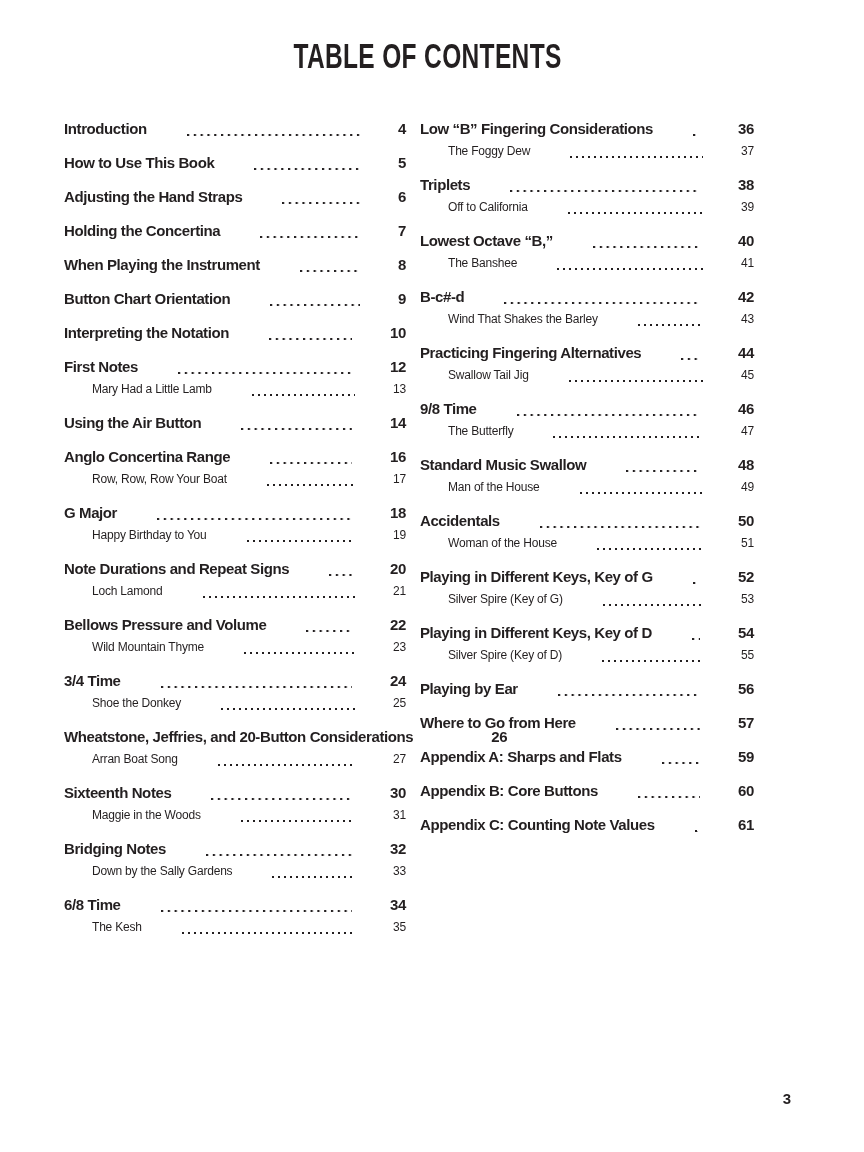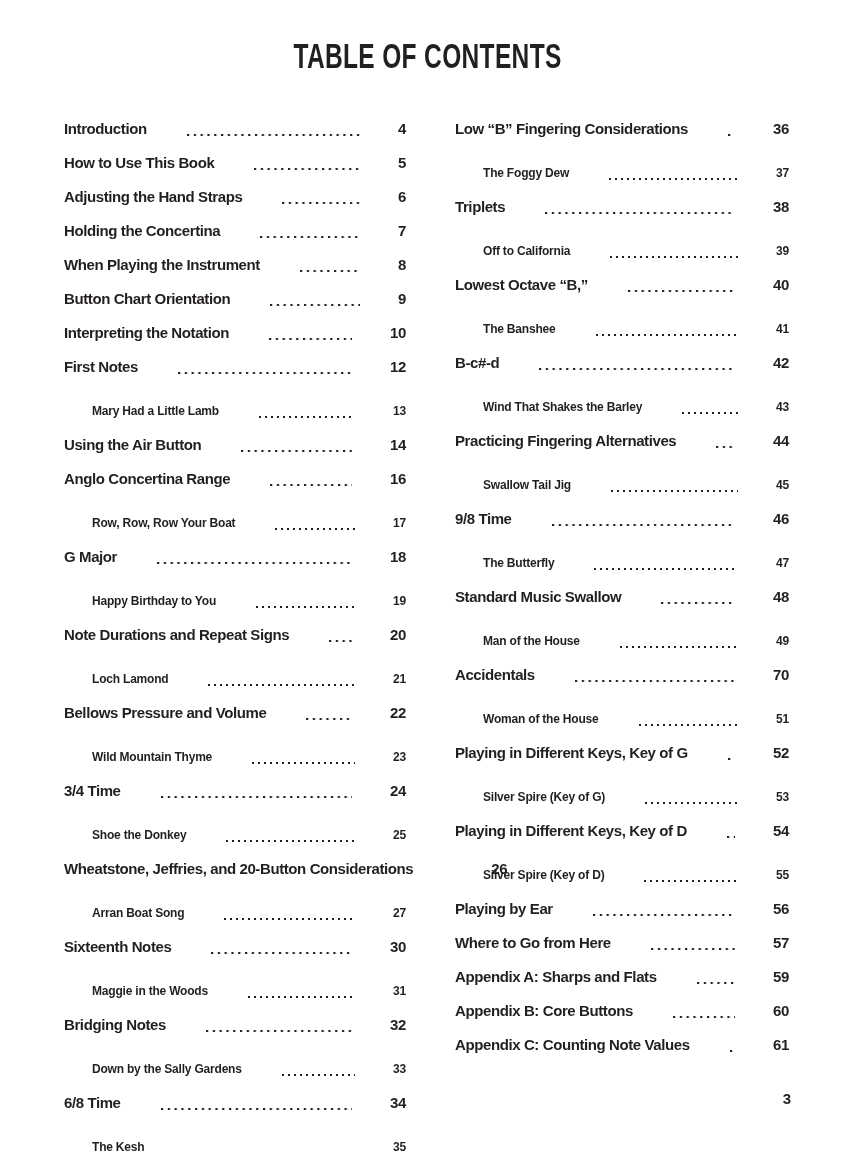--- a/index.html
+++ b/index.html
@@ -39,41 +39,40 @@
   .columns {
     position: absolute;
     top: 118px;
     left: 64px;
   }
   .col {
     position: absolute;
     top: 0;
   }
   .col-left  { left: 0;   width: 342px; }
-  .col-right { left: 391px; width: 334px; }
+  .col-right { left: 356px; width: 334px; }
   .group { margin-bottom: 12px; }
   .row {
     display: flex;
     align-items: flex-end;
     white-space: nowrap;
     gap: 36px;
   }
   .row.main {
     font-size: 15px;
     font-weight: 700;
     line-height: 22px;
     letter-spacing: -0.4px;
   }
   .row.sub {
     font-size: 12px;
-    font-weight: 700;
+    font-weight: 400;
     line-height: 22px;
     letter-spacing: -0.2px;
     padding-left: 28px;
-    margin-top: 22px;
   }
   .label {
     flex: 0 0 auto;
     min-width: 0;
   }
   .leader {
     flex: 1 1 0;
     min-width: 0;
     align-self: flex-end;
     height: 2.4px;
@@ -369,21 +368,21 @@
           <div class="row sub">
             <span class="label">Man of the House</span>
             <span class="leader"></span>
             <span class="pagenum">49</span>
           </div>
         </div>
         <div class="group">
           <div class="row main">
             <span class="label">Accidentals</span>
             <span class="leader"></span>
-            <span class="pagenum">70</span>
+            <span class="pagenum">50</span>
           </div>
           <div class="row sub">
             <span class="label">Woman of the House</span>
             <span class="leader"></span>
             <span class="pagenum">51</span>
           </div>
         </div>
         <div class="group">
           <div class="row main">
             <span class="label">Playing in Different Keys, Key of G</span>

